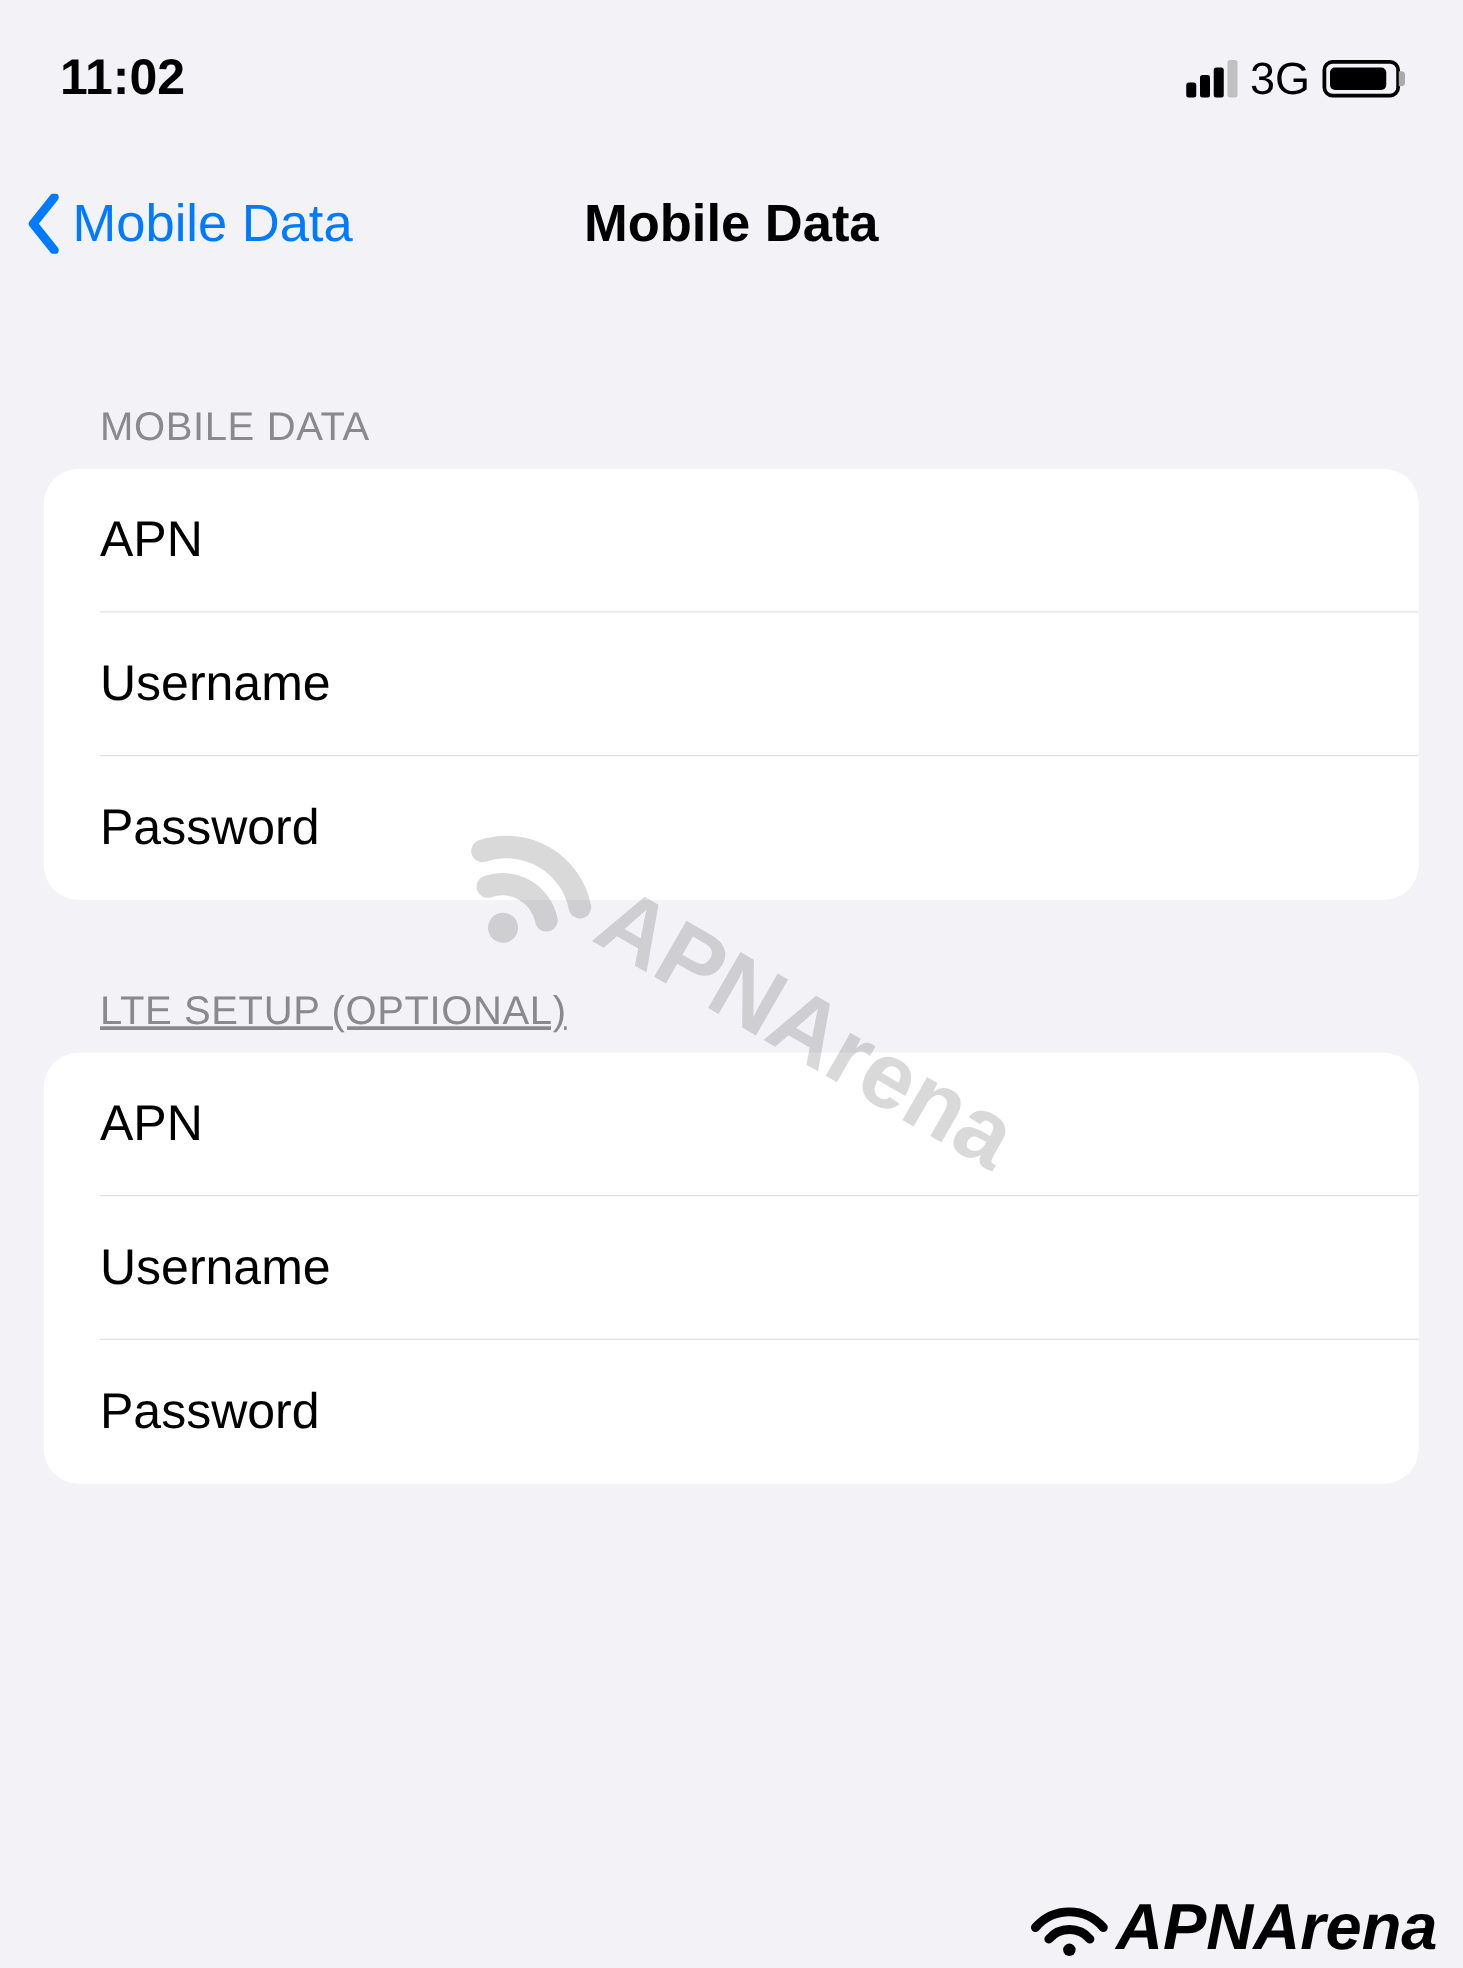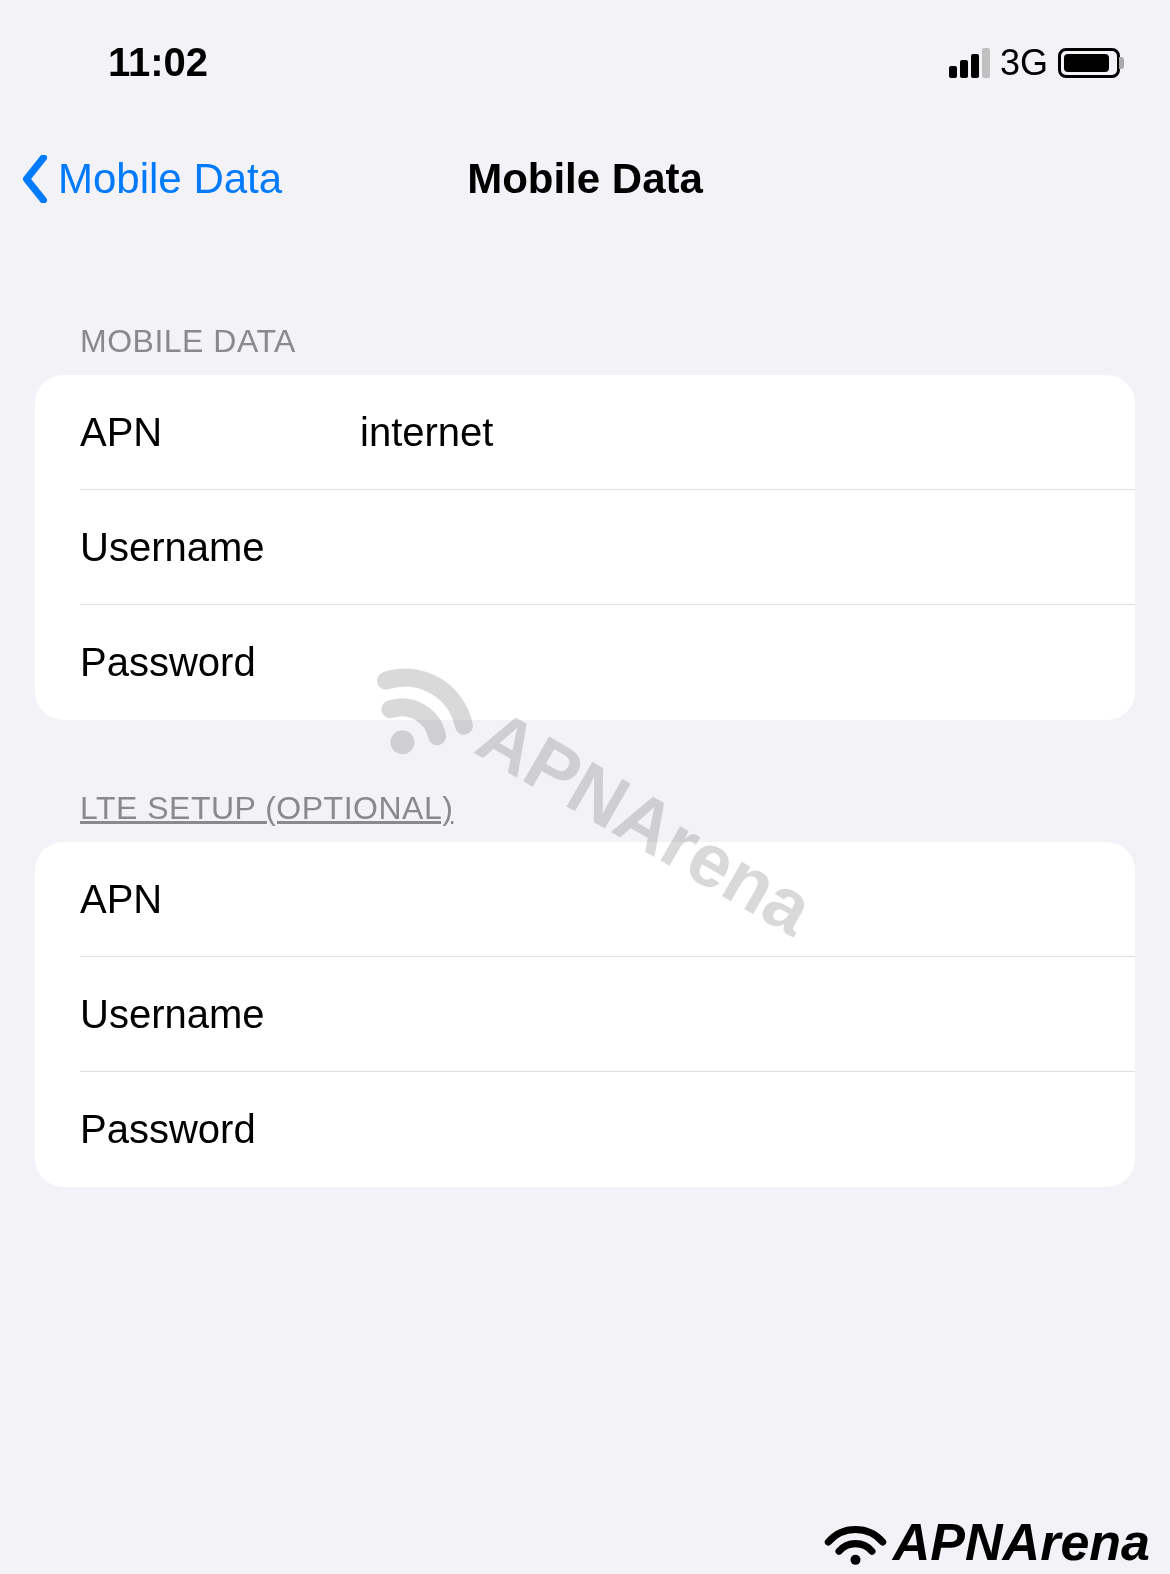--- a/index.html
+++ b/index.html
@@ -12,21 +12,21 @@
       width: 1170px;
       height: 1574px;
       background: #f2f2f7;
       position: relative;
       overflow: hidden;
     }
     .status-bar {
       display: flex;
       justify-content: space-between;
       align-items: center;
-      padding: 40px 50px 10px 108px;
+      padding: 40px 50px 10px 48px;
     }
     .status-time {
       font-size: 40px;
       font-weight: 600;
       color: #000;
     }
     .status-right {
       display: flex;
       align-items: center;
       gap: 10px;
@@ -122,21 +122,20 @@
       background: #fff;
       border-radius: 28px;
       margin: 0 35px;
       overflow: hidden;
     }
     .settings-row {
       display: flex;
       align-items: center;
       padding: 35px 0px 35px 45px;
       position: relative;
-      gap: 40px;
     }
     .settings-row:not(:last-child)::after {
       content: "";
       position: absolute;
       bottom: 0;
       left: 45px;
       right: 0;
       height: 1px;
       background: #e0e0e3;
     }
@@ -219,21 +218,20 @@
     </svg>
     <span class="back-label">Mobile Data</span>
   </div>
   <div class="nav-title">Mobile Data</div>
 </div>
 
 <div class="section-header">MOBILE DATA</div>
 <div class="settings-group">
   <div class="settings-row">
     <span class="row-label">APN</span>
-    <input class="row-input" value="internet" style="">
   </div>
   <div class="settings-row">
     <span class="row-label">Username</span>
     <input class="row-input" value="" style="">
   </div>
   <div class="settings-row">
     <span class="row-label">Password</span>
     <input class="row-input" value="" style="">
   </div>
 </div>

